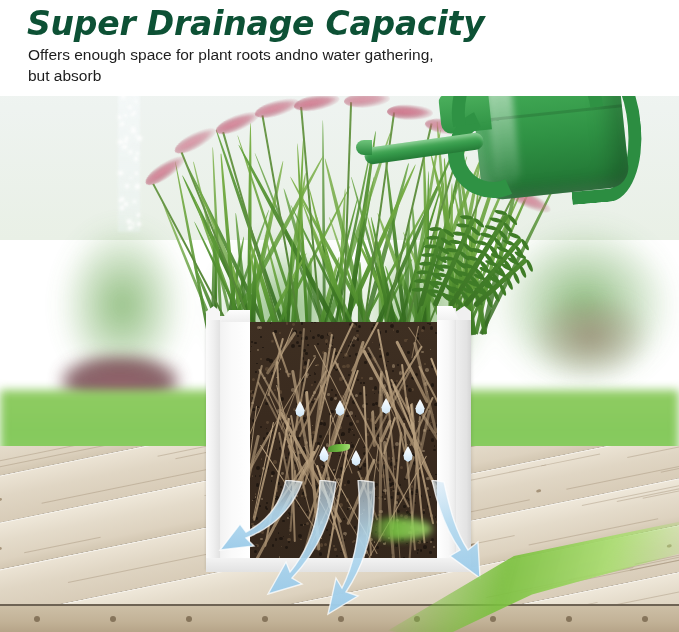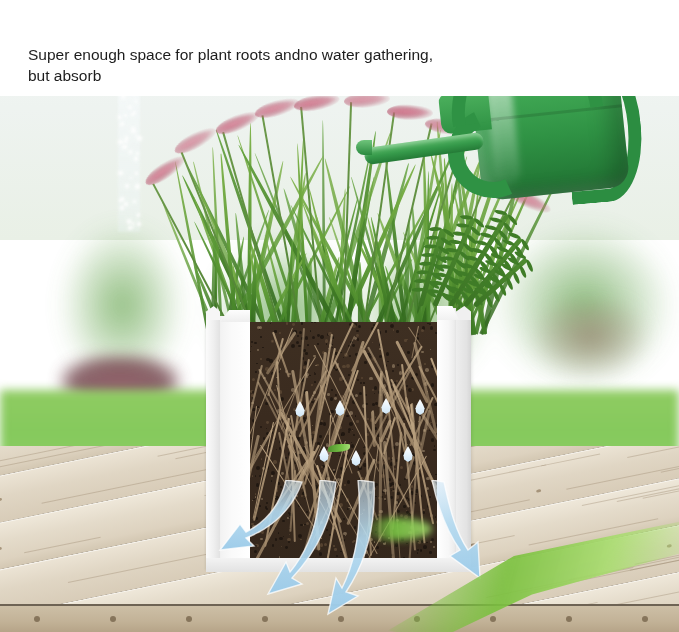--- a/index.html
+++ b/index.html
@@ -1540,16 +1540,17 @@
         <div class="finger" style="left: 206px; top: 44px; width: 20px; height: 32px; transform: rotate(-4deg);"></div>
         <div class="finger" style="left: 226px; top: 44px; width: 20px; height: 30px; transform: rotate(0deg);"></div>
         <div class="finger" style="left: 246px; top: 40px; width: 18px; height: 26px; transform: rotate(4deg);"></div>
         <div class="finger" style="left: 176px; top: 20px; width: 22px; height: 26px; transform: rotate(-14deg);"></div>
       </div>
   </div>
 
   <div class="leaf-fg"></div>
 
   <div id="header">
-    <div id="subcopy">Super enough space for plant roots andno water gathering, but absorb</div>
+    <div id="headline">Super Drainage Capacity</div>
+    <div id="subcopy">Offers enough space for plant roots andno water gathering, but absorb</div>
   </div>
 
 </div>
 
 </body></html>

